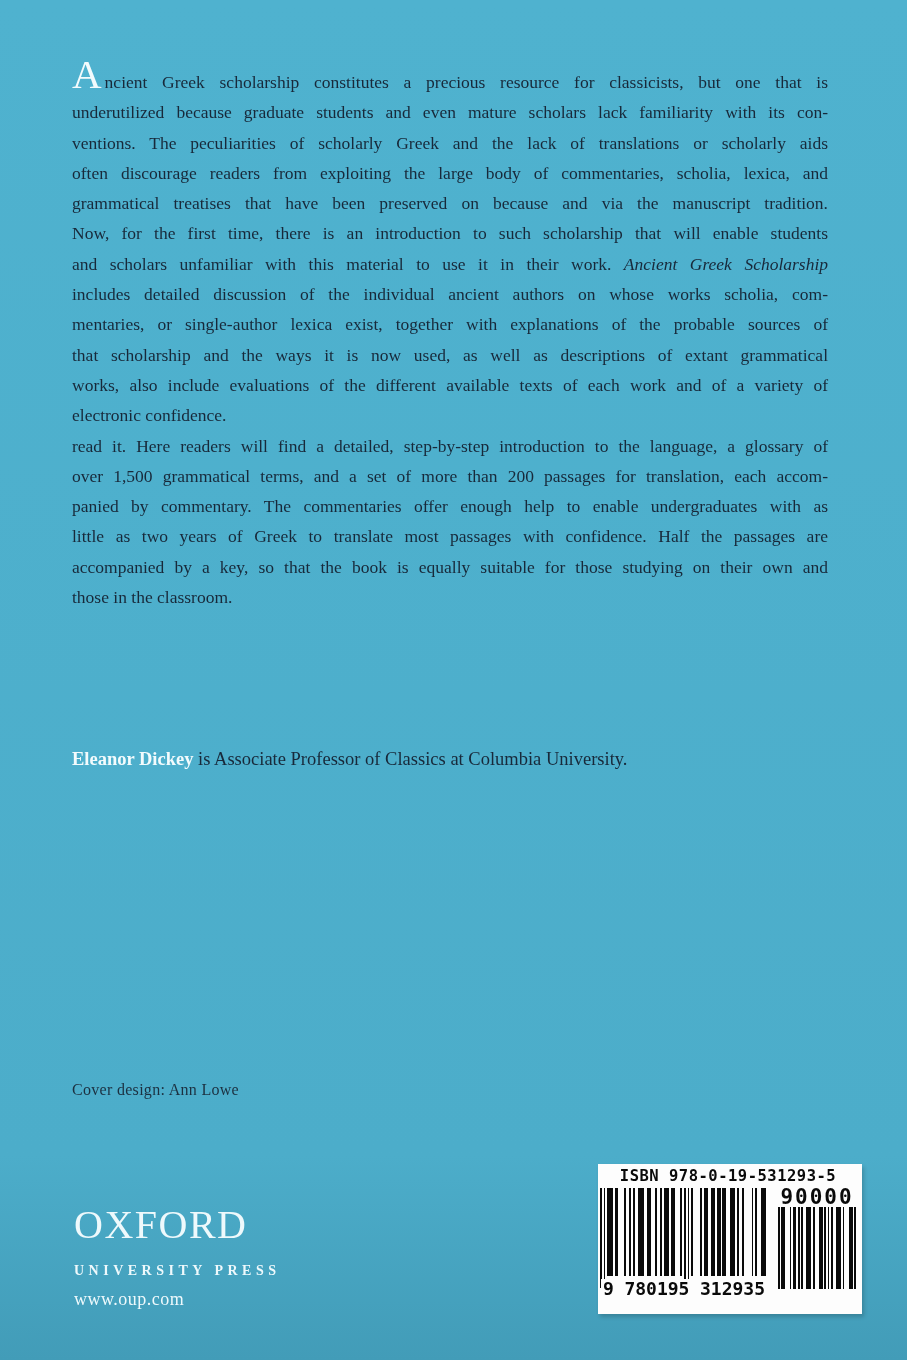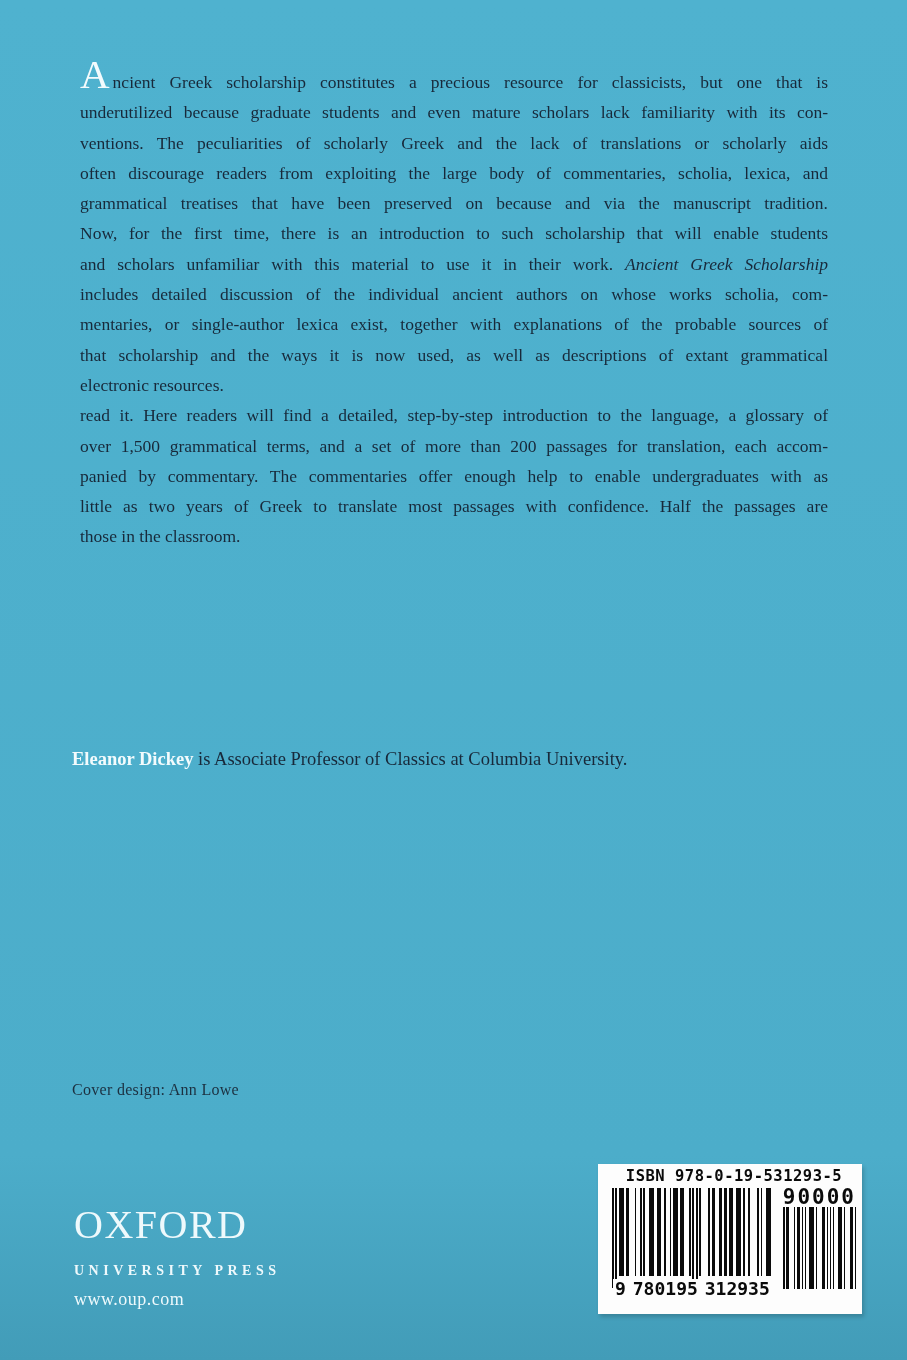--- a/index.html
+++ b/index.html
@@ -11,21 +11,21 @@
     font-family:"Liberation Serif","DejaVu Serif",serif;
   }
 
   
   .copy {
     position:absolute; left:72px; top:67px; width:756px;
     color:#18293a;
     font-size:17.5px; line-height:30.3px;
     overflow:visible;
   }
-  .line { text-align:justify; text-align-last:justify; white-space:normal;margin-left:8px; }
+  .line { text-align:justify; text-align-last:justify; white-space:normal; }
   .line.last { text-align-last:left; }
   .line.indent { text-indent:37px; }
   .initial-cap {
     font-size:41px; line-height:1px; color:#f3fbfd;
     padding-right:3px; font-weight:normal;
   }
   em { font-style:italic; }
 
   
   .author {
@@ -48,21 +48,21 @@
   }
   .pub-sub {
     margin-top:17px; font-size:14px; letter-spacing:4.5px; font-weight:bold;
     font-family:"Liberation Serif","DejaVu Serif",serif;
   }
   .pub-web { margin-top:10px; font-size:18px; letter-spacing:0.5px; }
 
   
   .barcode-panel {
     position:absolute; left:598px; top:1164px; width:264px; height:150px;
-    background:#fdfdfd; box-sizing:border-box; padding:3px 6px 4px 14px;
+    background:#fdfdfd; box-sizing:border-box; padding:3px 6px 4px 2px;
     box-shadow:2px 3px 4px rgba(0,0,0,0.18);
     font-family:"DejaVu Sans Mono","Liberation Mono",monospace;
     color:#0a0a0a;
   }
   .isbn-label {
     text-align:center; font-size:15.5px; font-weight:bold;
     letter-spacing:0.5px; height:21px; white-space:nowrap;
   }
   .bc-row { display:flex; align-items:flex-start; }
   .bc-main { width:168px; }
@@ -90,27 +90,29 @@
         <div class="line"><span class="initial-cap">A</span><span>ncient Greek scholarship constitutes a precious resource for classicists, but one that is</span></div>
         <div class="line"><span>underutilized because graduate students and even mature scholars lack familiarity with its con-</span></div>
         <div class="line"><span>ventions. The peculiarities of scholarly Greek and the lack of translations or scholarly aids</span></div>
         <div class="line"><span>often discourage readers from exploiting the large body of commentaries, scholia, lexica, and</span></div>
         <div class="line"><span>grammatical treatises that have been preserved on because and via the manuscript tradition.</span></div>
         <div class="line"><span>Now, for the first time, there is an introduction to such scholarship that will enable students</span></div>
         <div class="line"><span>and scholars unfamiliar with this material to use it in their work. </span><em>Ancient Greek Scholarship</em></div>
         <div class="line"><span>includes detailed discussion of the individual ancient authors on whose works scholia, com-</span></div>
         <div class="line"><span>mentaries, or single-author lexica exist, together with explanations of the probable sources of</span></div>
         <div class="line"><span>that scholarship and the ways it is now used, as well as descriptions of extant grammatical</span></div>
-        <div class="line last"><span>electronic resources.</span></div>
+        <div class="line"><span>works, also include evaluations of the different available texts of each work and of a variety of</span></div>
+        <div class="line last"><span>electronic confidence.</span></div>
       </div>
       <div>
         <div class="line"><span>read it. Here readers will find a detailed, step-by-step introduction to the language, a glossary of</span></div>
         <div class="line"><span>over 1,500 grammatical terms, and a set of more than 200 passages for translation, each accom-</span></div>
         <div class="line"><span>panied by commentary. The commentaries offer enough help to enable undergraduates with as</span></div>
         <div class="line"><span>little as two years of Greek to translate most passages with confidence. Half the passages are</span></div>
+        <div class="line"><span>accompanied by a key, so that the book is equally suitable for those studying on their own and</span></div>
         <div class="line last"><span>those in the classroom.</span></div>
       </div>
     </div>
 
   <div class="author">
     <span class="author-name">Eleanor Dickey</span><span> is Associate Professor of Classics at Columbia University.</span>
   </div>
 
   <div class="credit">Cover design: Ann Lowe</div>
 

